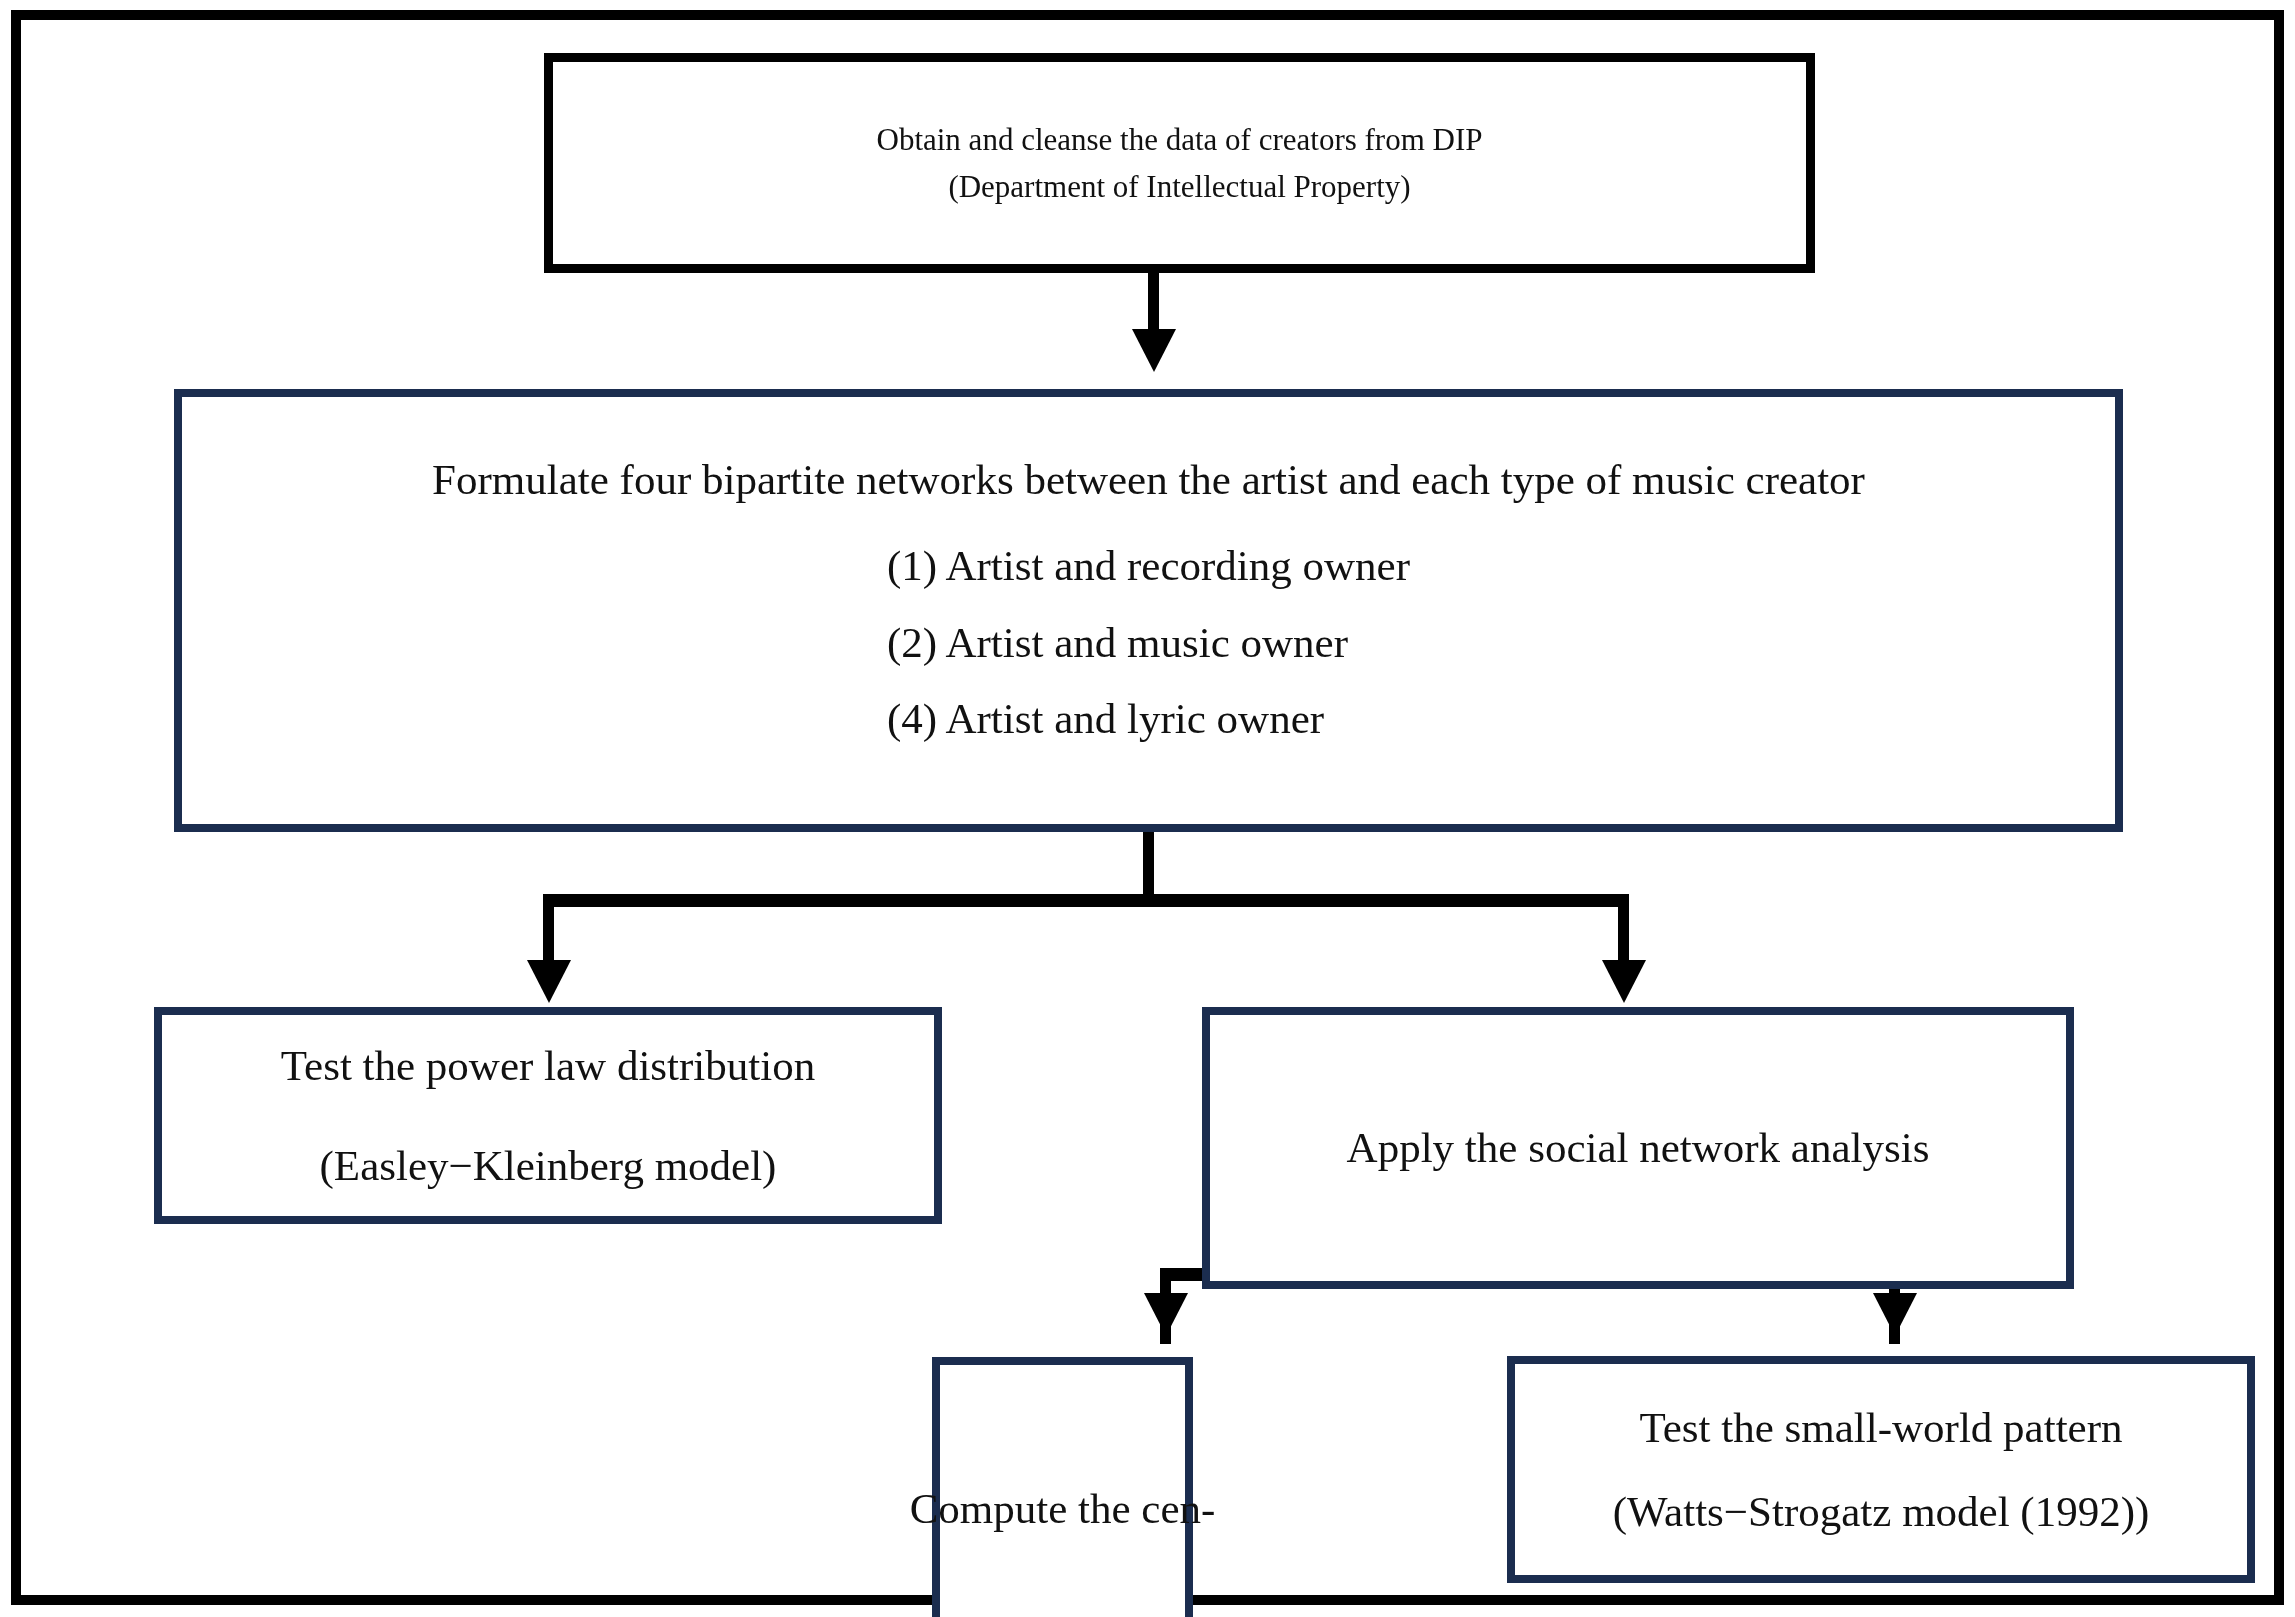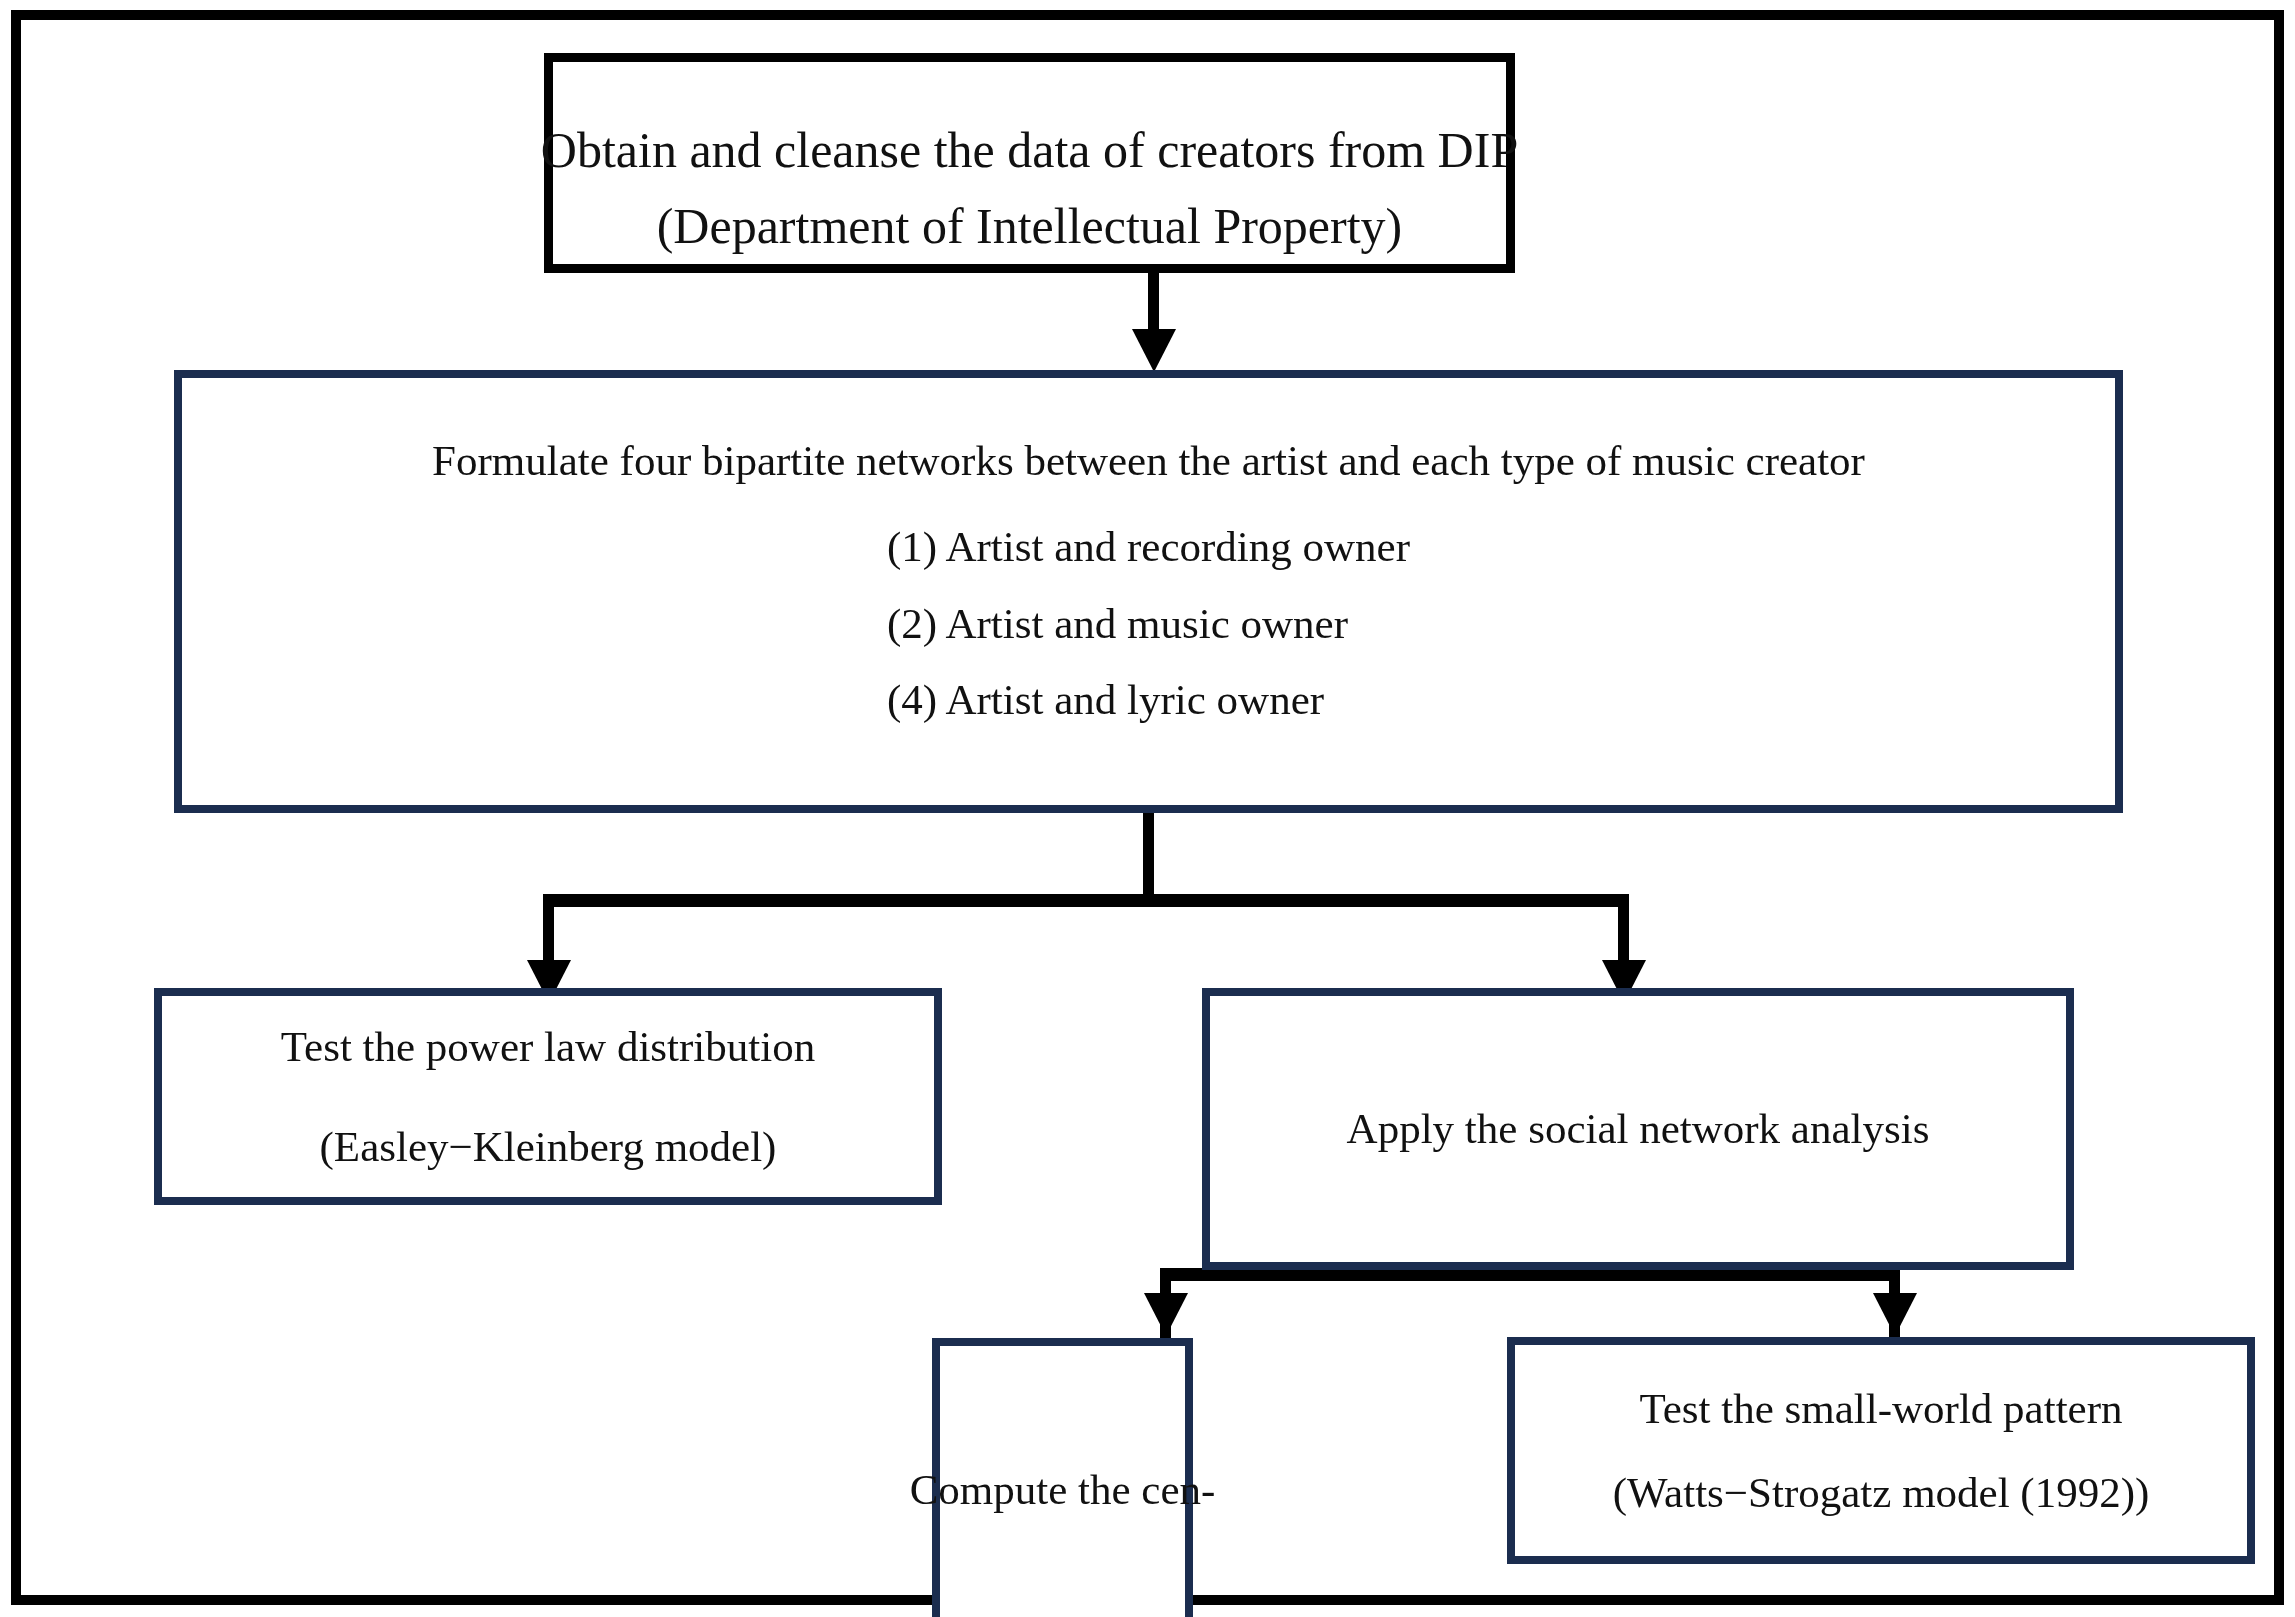--- a/index.html
+++ b/index.html
@@ -35,27 +35,26 @@
     align-items: center;
     justify-content: center;
     text-align: center;
     color: #111111;
     line-height: 1.52;
     z-index: 5;
   }
   .node .ln { display: block; white-space: pre; }
 
   .node-black { border: 9.8px solid #000000; }
-  .node-navy  { border: 8.4px solid #1b2d4f; }
+  .node-navy  { border: 8.4px solid #1b2d4f; margin-top: 19px; }
 
   
   #node-obtain {
-    left: 544px; top: 53px; width: 971px; height: 220px;
-    font-size: 50px;
-    justify-content: flex-end;
+    left: 544px; top: 53px; width: 1271px; height: 220px;
+    font-size: 31px;
   }
   #node-formulate {
     left: 174px; top: 370px; width: 1949px; height: 443px;
     font-size: 43px;
     justify-content: flex-start;
     padding-top: 50px;
   }
   #node-formulate .hdr { display: block; white-space: pre; }
   #node-formulate .bullets {
     display: block;

